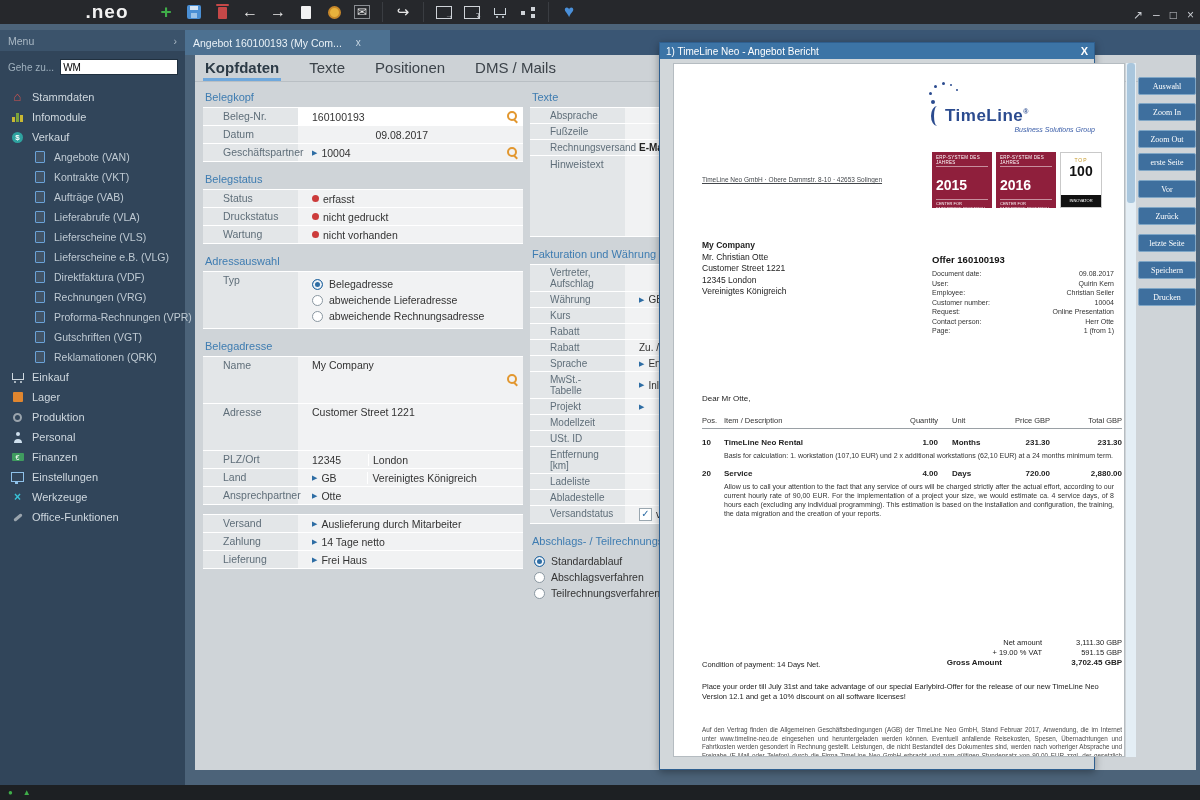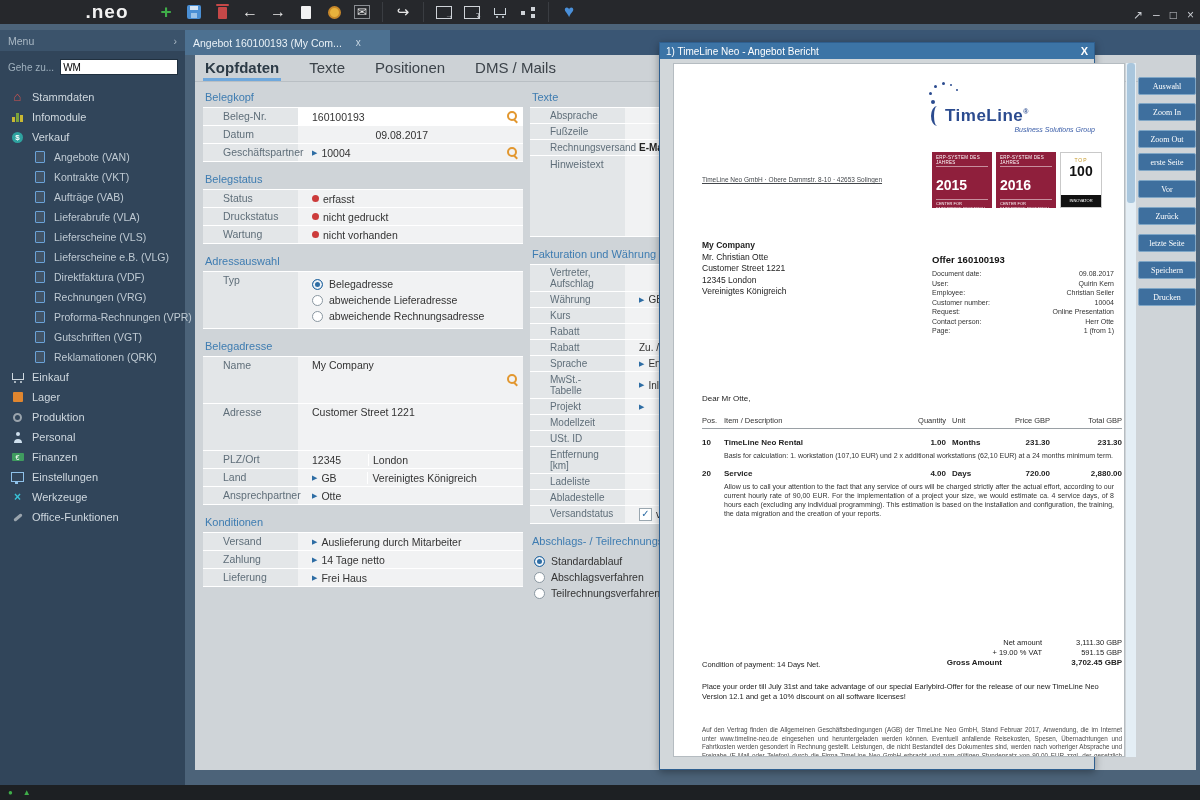--- a/index.html
+++ b/index.html
@@ -133,21 +133,21 @@
   #recipient .rc{font-weight:bold;}
   #offermeta{position:absolute;left:258px;top:190px;width:182px;font-size:7px;color:#333;}
   #offermeta .ot{font-weight:bold;font-size:9.5px;color:#111;margin-bottom:4px;}
   .mrow{display:flex;justify-content:space-between;line-height:9.5px;}
   #salutation{position:absolute;left:28px;top:330px;font-size:8px;color:#222;}
   #itable{position:absolute;left:28px;top:352px;width:420px;font-size:8px;color:#222;}
   .thead{display:flex;font-size:7.5px;color:#333;border-bottom:1px solid #9aa0a5;padding-bottom:3px;justify-content:center;}
   .c-pos{width:22px;flex:none;}
   .c-item{flex:1;}
   .c-qty{width:42px;flex:none;text-align:right;}
-  .c-unit{width:44px;flex:none;padding-left:6px;box-sizing:border-box;}
+  .c-unit{width:44px;flex:none;padding-left:6px;box-sizing:border-box;margin-left:8px;}
   .c-price{width:60px;flex:none;text-align:right;}
   .c-total{width:72px;flex:none;text-align:right;}
   .trow{display:flex;margin-top:9px;font-weight:bold;}
   .tdesc{margin:4px 0 2px 22px;font-weight:normal;font-size:7px;color:#333;line-height:9px;text-align:justify;width:390px;}
   #totalswrap{position:absolute;left:28px;top:574px;width:420px;font-size:7.5px;color:#222;}
   .totrow{display:flex;justify-content:flex-end;line-height:10px;}
   .totlbl{width:90px;text-align:right;}
   .totval{width:80px;text-align:right;}
   .totrow.gross{font-weight:bold;font-size:8px;gap:40px;}
   #paycond{position:absolute;left:0;top:22px;font-size:7.5px;color:#222;}
@@ -496,21 +496,20 @@
             <div class="flabel">Ansprechpartner</div>
           <div class="fval">
               <span class="arr">▶</span>
               <span>Otte</span>
             </div>
           </div>
       </div>
     </div>
 
     <div class="sect">
-      <div class="stitle">Konditionen</div>
       <div class="srows">
         <div class="frow">
             <div class="flabel">Versand</div>
           <div class="fval">
               <span class="arr">▶</span>
               <span>Auslieferung durch Mitarbeiter</span>
             </div>
           </div>
         <div class="frow">
             <div class="flabel">Zahlung</div>

